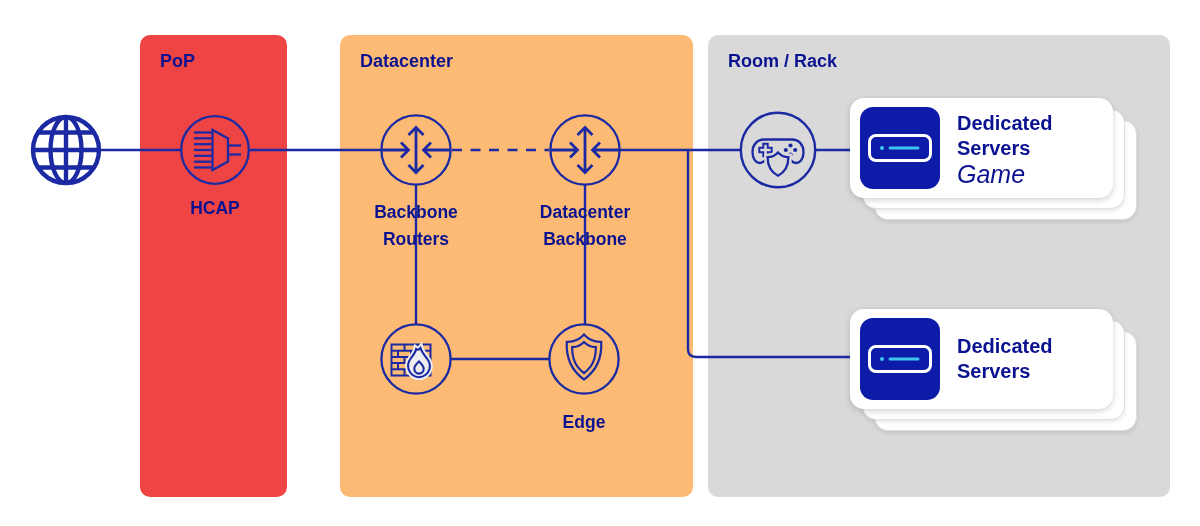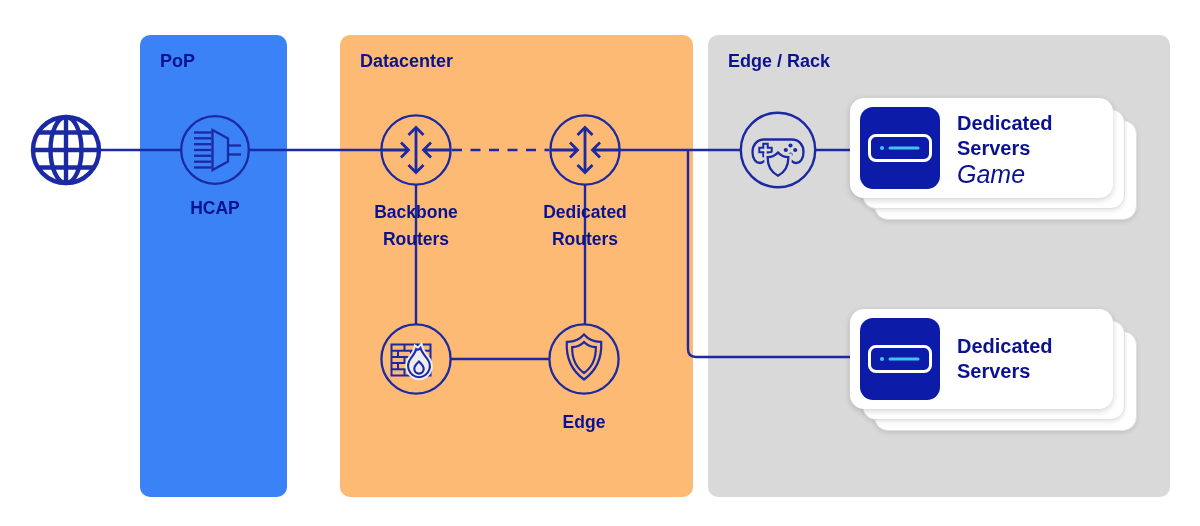--- a/index.html
+++ b/index.html
@@ -8,21 +8,21 @@
 
   .canvas {
     position:relative;
     width:1200px; height:526px;
     background:#ffffff;
     overflow:hidden;
   }
 
   
   .section { position:absolute; top:35px; height:462px; border-radius:10px; }
-  .section-pop        { left:140px; width:147px; background:#3b82f6; }
+  .section-pop        { left:140px; width:147px; background:#ef4444; }
   .section-datacenter { left:340px; width:353px; background:#fdba74; }
   .section-room       { left:708px; width:462px; background:#D9D9D9; }
   .section-title {
     position:absolute; left:20px; top:16px;
     font-size:18px; font-weight:bold; color:#0A1290;
     white-space:nowrap;
   }
 
   
   .wires { position:absolute; left:0; top:0; z-index:1; pointer-events:none; }
@@ -62,21 +62,21 @@
 
 <div class="canvas">
 
   <div class="section section-pop">
     <div class="section-title">PoP</div>
   </div>
   <div class="section section-datacenter">
     <div class="section-title">Datacenter</div>
   </div>
   <div class="section section-room">
-    <div class="section-title">Edge / Rack</div>
+    <div class="section-title">Room / Rack</div>
   </div>
 
   <svg class="wires" width="1200" height="526" viewBox="0 0 1200 526">
     <g stroke="#1B2AA3" stroke-width="2.4" fill="none">
       <path d="M100,150 H181"></path>
       <path d="M249,150 H381"></path>
       <path d="M452,150 H549" stroke-dasharray="10 8.5"></path>
       <path d="M620,150 H740"></path>
       <path d="M815,150 H852"></path>
       <path d="M688,150 V349 Q688,357 696,357 H852"></path>
@@ -137,21 +137,21 @@
       <circle cx="37" cy="37" r="34.6" stroke="#1B2AA3" stroke-width="2.3" fill="none"></circle>
       <g stroke="#1B2AA3" stroke-width="2.8" fill="none">
         <path d="M37,14.5 V59.5"></path>
         <path d="M29.5,22 L37,14.5 L44.5,22"></path>
         <path d="M29.5,52 L37,59.5 L44.5,52"></path>
         <path d="M3,37 H29.5 M22,29.5 L29.5,37 L22,44.5"></path>
         <path d="M71,37 H44.5 M52,29.5 L44.5,37 L52,44.5"></path>
       </g>
     </svg>
   </div>
-  <div class="node-label" style="left:520px; top:199px; width:130px;">Dedicated Routers</div>
+  <div class="node-label" style="left:520px; top:199px; width:130px;">Datacenter Backbone</div>
 
   <div class="node" style="left:379px; top:322px;">
     <svg width="74" height="74" viewBox="0 0 74 74">
       <circle cx="37" cy="37" r="34.6" stroke="#1B2AA3" stroke-width="2.3" fill="none"></circle>
       <g stroke="#1B2AA3" stroke-width="2" fill="none">
         <rect x="12.5" y="22.5" width="39" height="31"></rect>
         <line x1="12.5" y1="28.7" x2="51.5" y2="28.7"></line>
         <line x1="12.5" y1="34.9" x2="51.5" y2="34.9"></line>
         <line x1="12.5" y1="41.1" x2="51.5" y2="41.1"></line>
         <line x1="12.5" y1="47.3" x2="51.5" y2="47.3"></line>

